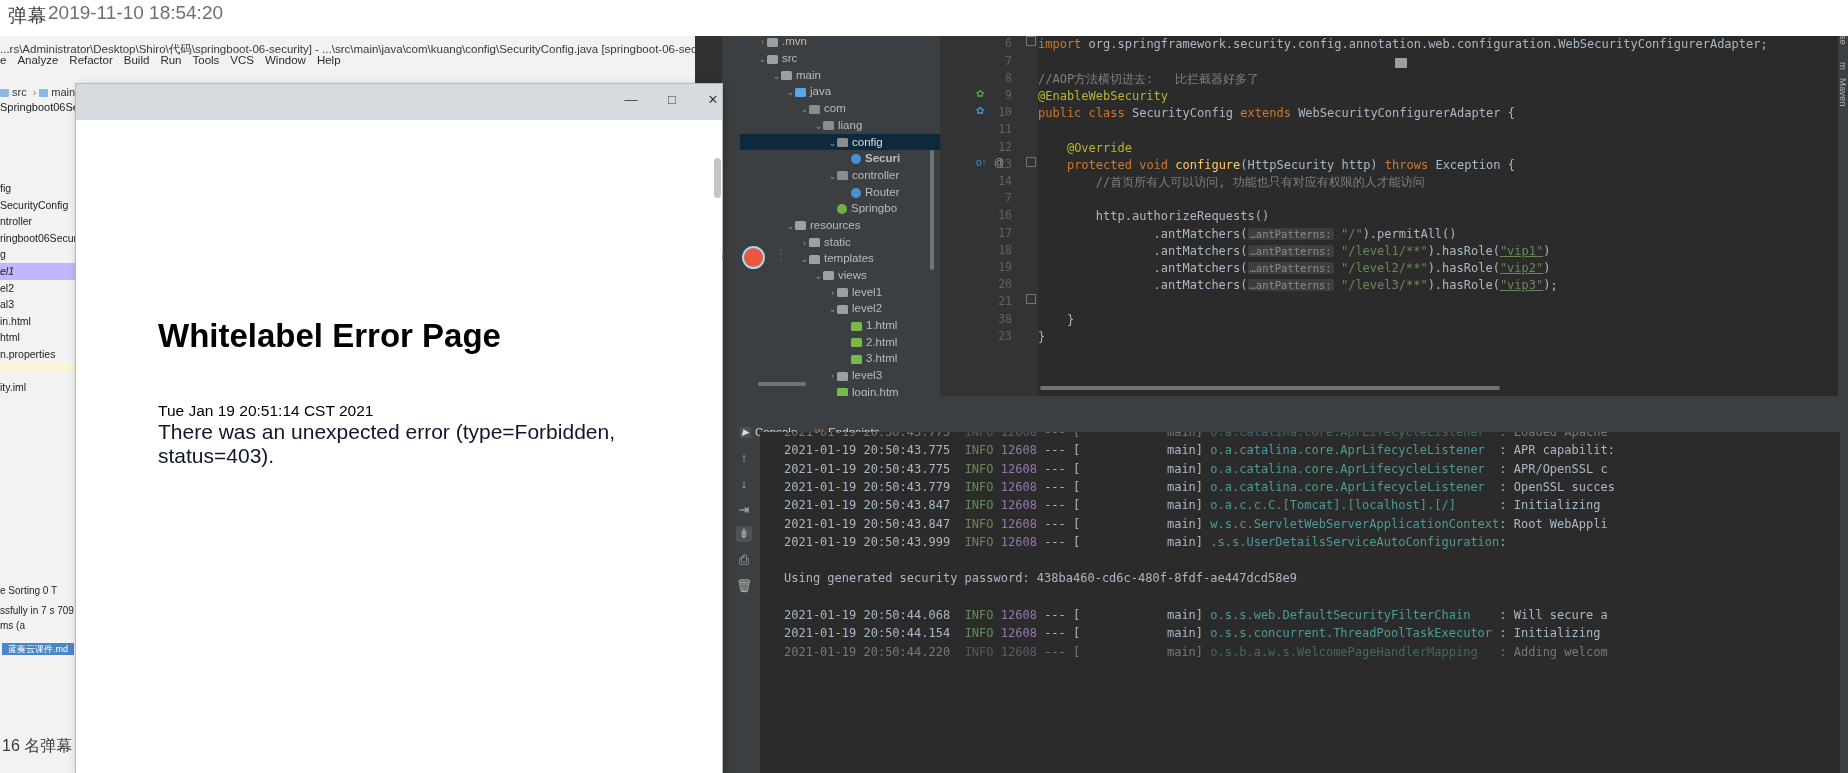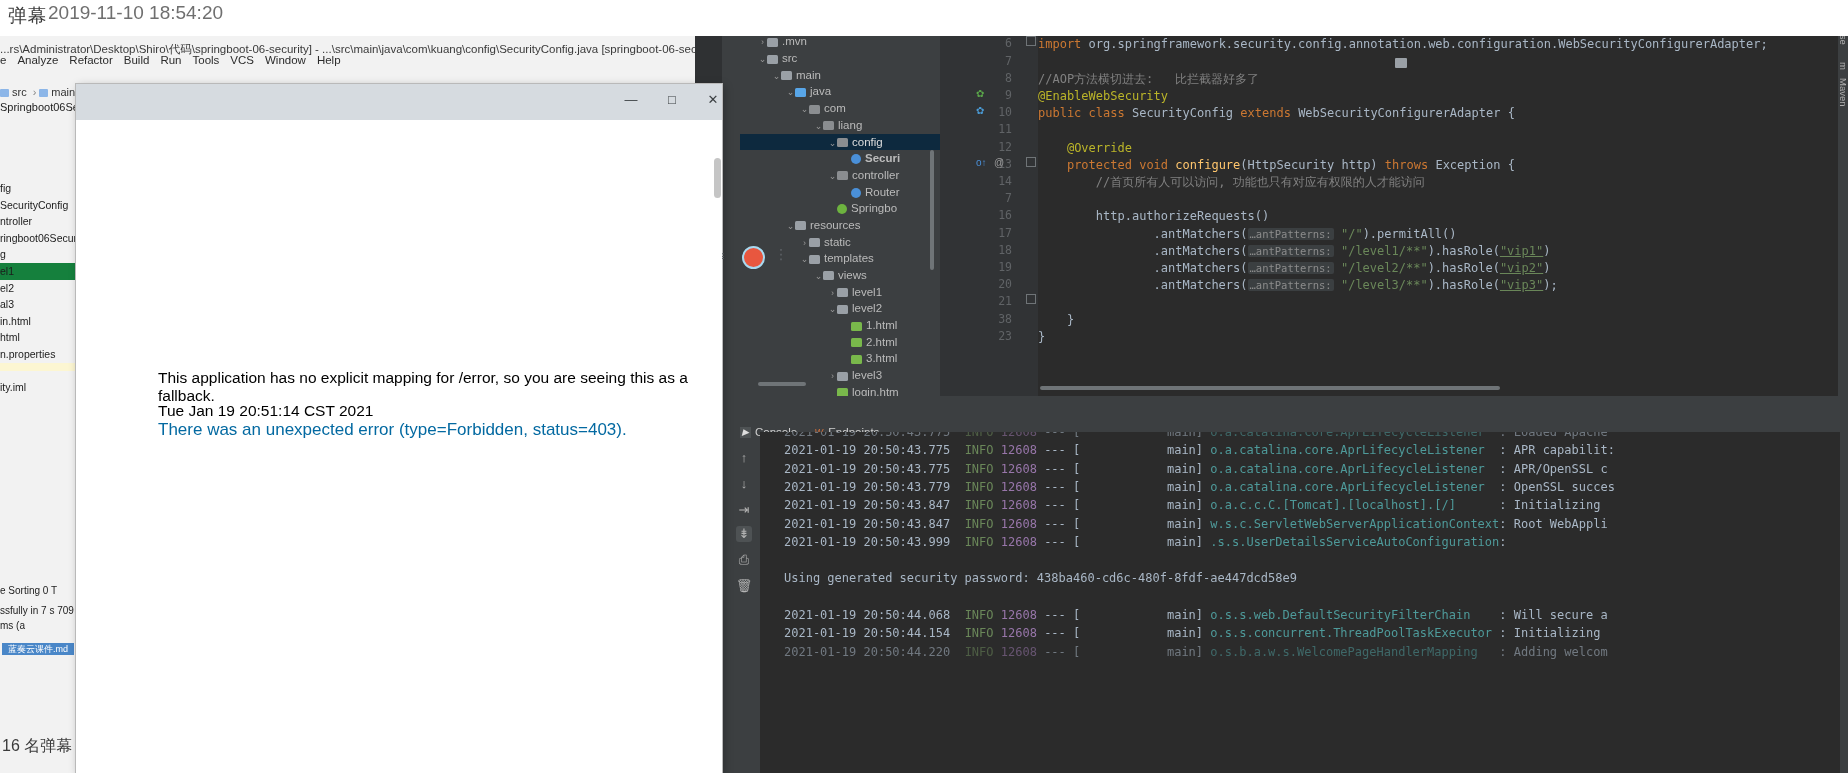--- a/index.html
+++ b/index.html
@@ -25,21 +25,21 @@
   #ide-toolbar{left:0;top:35px;width:1848px;height:22px;}
   #runconfig-box{left:0;top:36px;width:115px;height:16px;font-size:11px;color:#222;}
   .tb-ico{display:inline-block;width:13px;height:13px;margin-right:6px;vertical-align:middle;border-radius:2px;}
   #ide-breadcrumb{left:0;top:56px;font-size:11px;color:#333;}
   .crumb{display:inline-block;margin-right:3px;}
   .crumb .fold{display:inline-block;width:9px;height:8px;background:#8cb6e8;border-radius:1px;margin-right:3px;vertical-align:middle;}
 
   
   #ide-left-tree{left:0;top:150px;width:78px;height:470px;font-size:10.5px;color:#1b1b1b;line-height:16.6px;}
   #ide-left-tree div{white-space:nowrap;overflow:hidden;}
-  .tree-sel{background:#15803d;}
+  .tree-sel{background:#c4b5fd;font-style:italic;}
   .tree-hl{background:#fcf6d2;}
 
   
   #ide-bottomleft{left:0;top:555px;width:78px;height:80px;font-size:10px;color:#222;line-height:15px;}
   #ide-tabstrip{left:0;top:555px;width:78px;height:14px;font-size:10px;color:#222;}
   #build-badge{left:2px;top:613px;width:72px;height:12px;background:#4a87c8;color:#fff;font-size:9px;text-align:center;line-height:12px;}
 
   
   #dark-panel{left:722px;top:0;width:1126px;height:773px;background:#3c3f41;}
   
@@ -136,21 +136,21 @@
   #list-ico{position:absolute;left:640px;top:128px;font-size:14px;color:#5f6368;}
   #avatar-ico{position:absolute;left:666px;top:126px;width:19px;height:19px;border-radius:50%;
               background:#e8573f;border:2px solid #a8d9f0;}
   #menu-ico{position:absolute;left:698px;top:126px;font-size:14px;color:#5f6368;}
 
   #page{left:76px;top:157px;width:646px;height:616px;background:#ffffff;}
   #err-title{position:absolute;left:82px;top:160px;font-size:33px;font-weight:bold;color:#000;
              font-family:"Liberation Sans", sans-serif;}
   #err-line1{position:absolute;left:82px;top:212px;font-size:15.5px;color:#000;}
   #err-line2{position:absolute;left:82px;top:245px;font-size:15.5px;color:#000;}
-  #err-line3{position:absolute;left:82px;top:263px;font-size:17px;color:#0369a1;}
+  #err-line3{position:absolute;left:82px;top:263px;font-size:21px;color:#0f172a;}
   #br-scroll{position:absolute;left:714px;top:158px;width:7px;height:40px;background:#c5c5c5;border-radius:4px;}
 
   
   #deco-avatar{left:604px;top:0;width:44px;height:14px;border-radius:0 0 22px 22px;background:#b08868;}
   #deco-yellow{left:648px;top:0;width:14px;height:8px;background:#f2c744;border-radius:0 0 4px 4px;}
   #deco-pink{left:665px;top:0;width:30px;height:36px;background:#f0557d;}
   #deco-pink-g1{left:678px;top:6px;width:3px;height:14px;background:#ffffff;}
   #deco-pink-g2{left:678px;top:23px;width:8px;height:3px;background:#ffffff;}
   #deco-dark{left:695px;top:0;width:27px;height:86px;background:#2f3133;}
   #deco-dark-lbl{left:697px;top:3px;font-size:10px;color:#cfcfcf;writing-mode:vertical-rl;}
@@ -387,21 +387,21 @@
     <span class="abs" id="omni-info">ⓘ</span>
     <span class="abs" id="omni-url" title="Search Google or type a URL">localhost:8080/level1/1</span>
   </span>
   <span class="abs" id="star-ico">☆</span>
   <span class="abs" id="list-ico">≡</span>
   <span class="abs" id="avatar-ico"></span>
   <span class="abs" id="menu-ico">⋮</span>
 </div>
 
 <div class="abs" id="page">
-  <div class="abs" id="err-line1">This application has no explicit mapping for /error, so you are seeing this as a fallback.</div>
+  <div class="abs" id="err-title">Whitelabel Error Page</div>
   <div class="abs" id="err-line2">Tue Jan 19 20:51:14 CST 2021</div>
   <div class="abs" id="err-line3">There was an unexpected error (type=Forbidden, status=403).</div>
 </div>
 <div class="abs" id="br-scroll"></div>
 
 <div class="abs" id="danmu-bar">
   <span class="abs" id="danmu-text">弹幕</span>
   <span class="abs" id="danmu-time">2019-11-10 18:54:20</span>
 </div>
 <div class="abs" id="wm">16 名弹幕</div>

